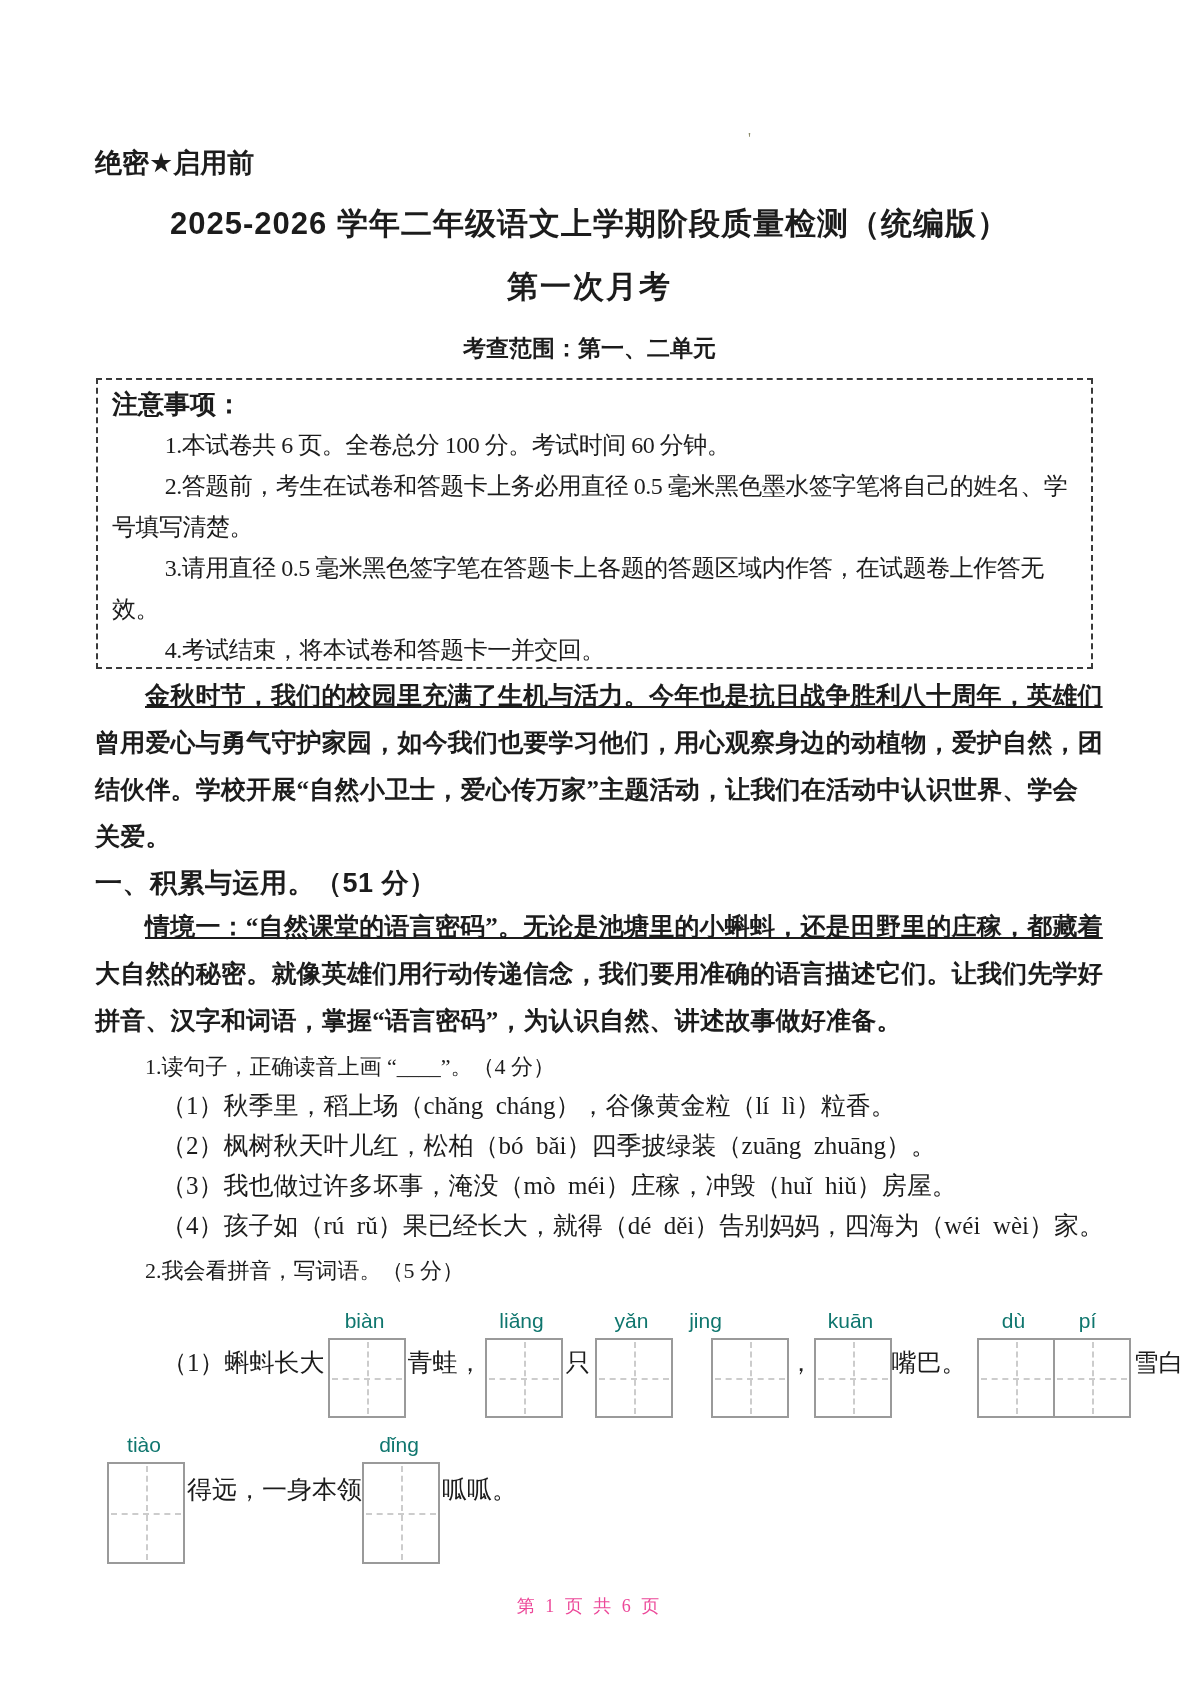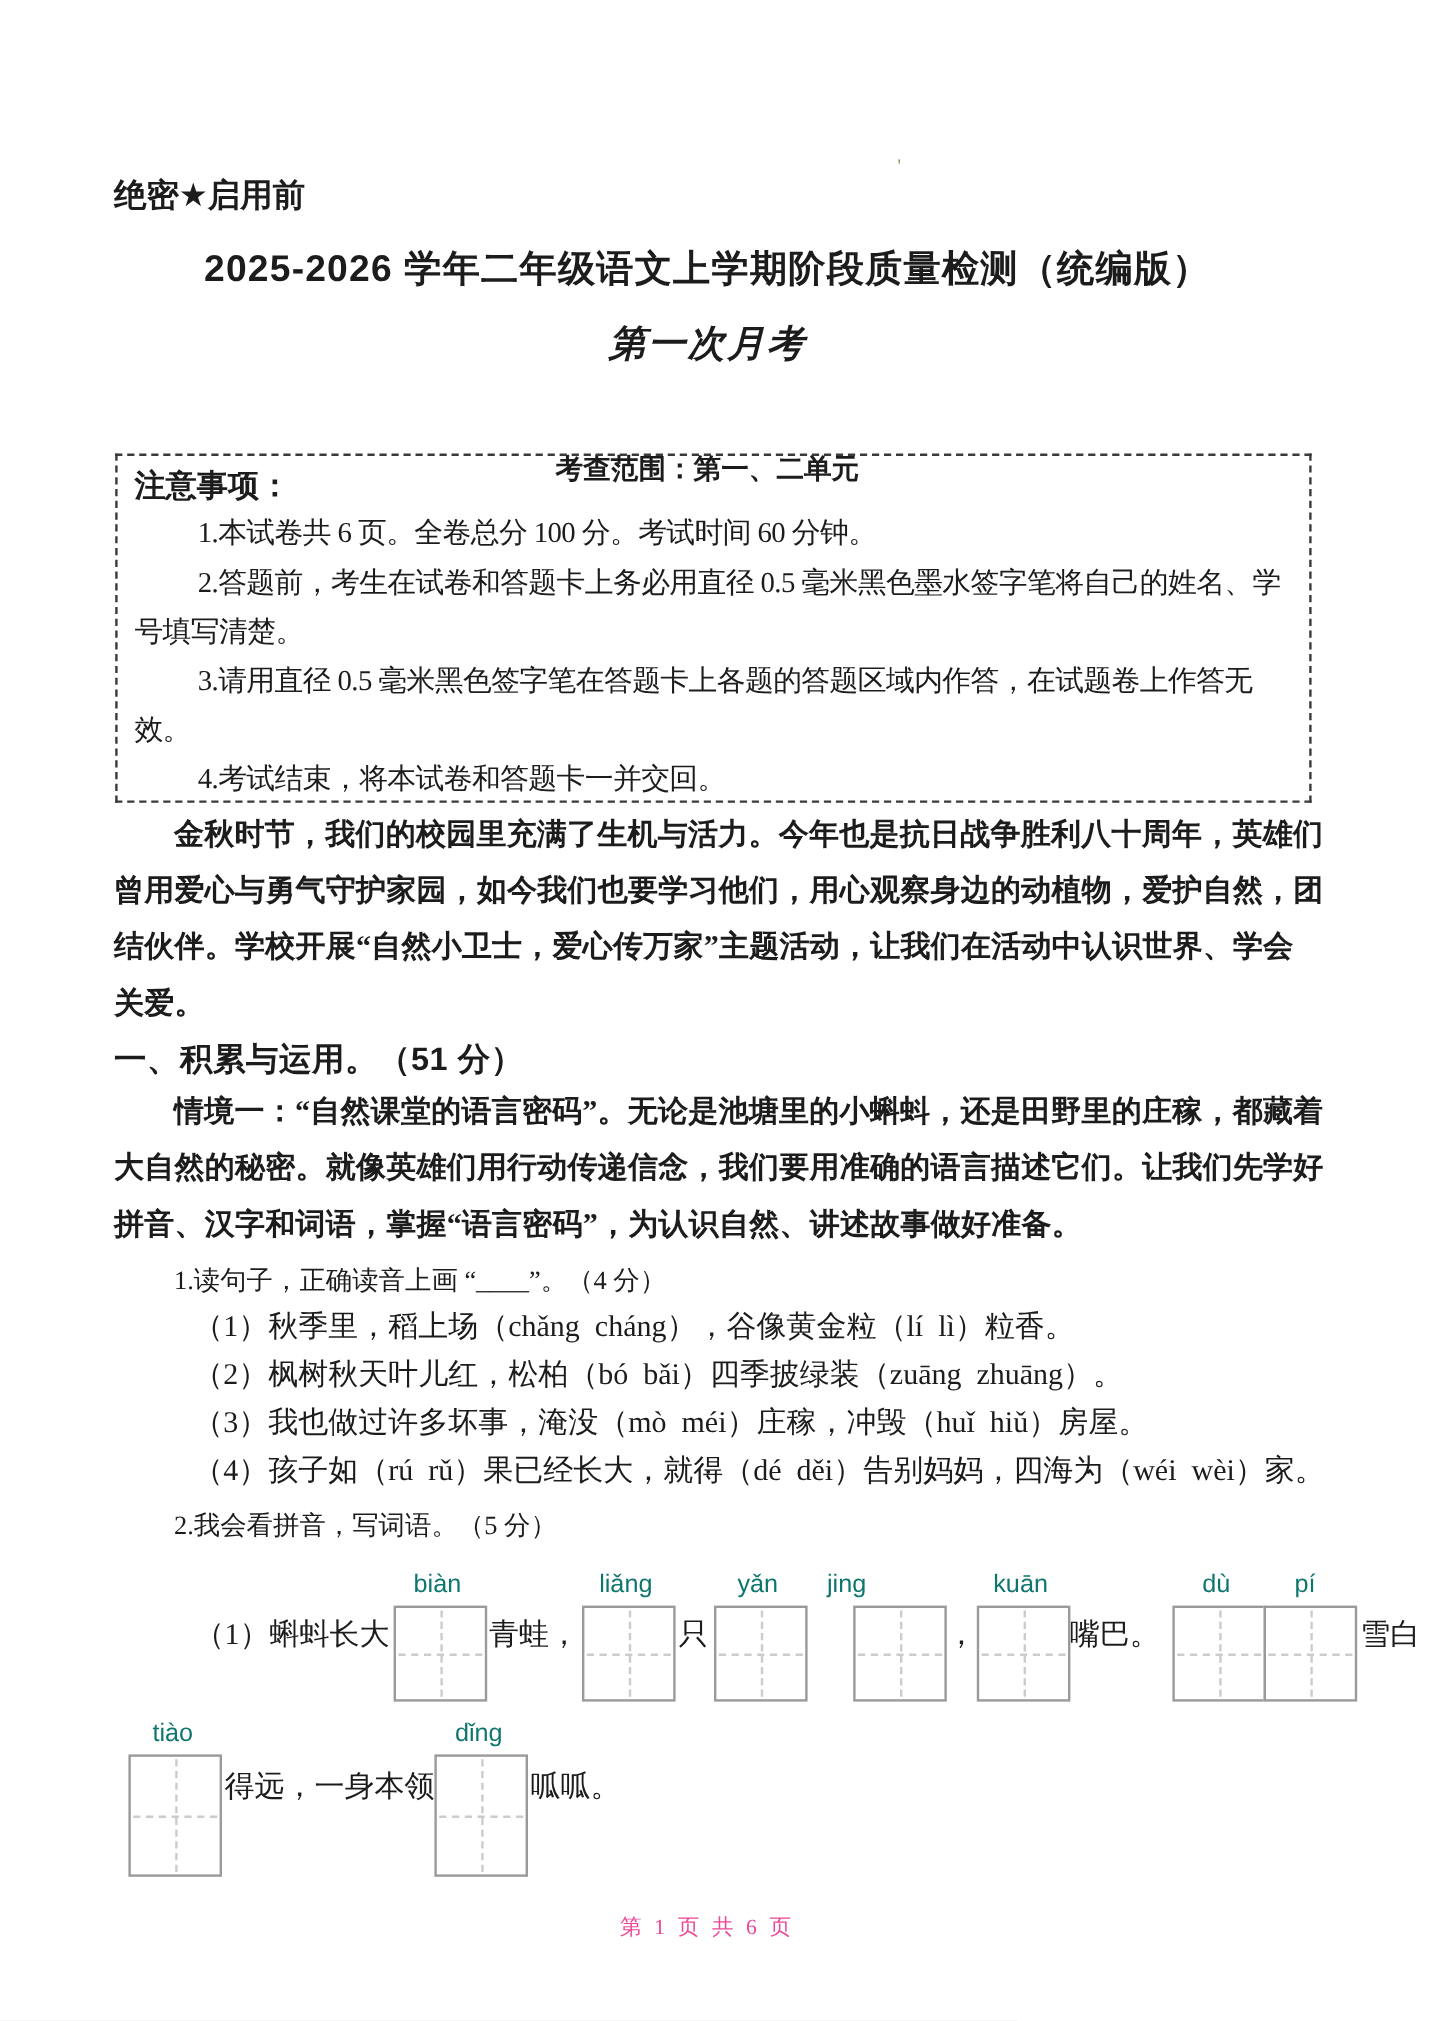--- a/index.html
+++ b/index.html
@@ -7,38 +7,38 @@
     position:relative;width:1191px;height:1684px;background:#ffffff;
     margin:0 auto;overflow:hidden;color:#1c1c1c;
     font-family:"Liberation Serif","DejaVu Serif",serif;
   }
   .abs{position:absolute;}
   .sans{font-family:"Liberation Sans","DejaVu Sans",sans-serif;}
   .center{left:0;right:12px;text-align:center;}
 
   .classification{left:95px;top:145px;font-size:27px;font-weight:bold;}
   .title1{top:203px;font-size:31px;font-weight:bold;letter-spacing:1px;}
-  .title2{top:266px;font-size:31px;font-weight:bold;letter-spacing:2px;font-style:italic;}
-  .scope{top:333px;font-size:23px;margin-top:42px;}
+  .title2{top:266px;font-size:31px;font-weight:bold;letter-spacing:2px;}
+  .scope{top:333px;font-size:23px;}
   .scope .lbl{font-weight:bold;}
   .scope .val{font-weight:600;}
   .stray{left:748px;top:130px;font-size:16px;color:#8a8a6a;}
 
   .notice{
     left:96px;top:378px;width:965px;height:283px;
     border:2px dashed #3a3a3a;
     padding:4px 14px 0 14px;
   }
   .notice .nh{font-size:26px;font-weight:bold;line-height:41px;}
   .notice .nline{font-size:24px;line-height:41px;letter-spacing:-0.5px;white-space:pre;}
   .notice .ind{text-indent:2.2em;}
 
   .para{left:95px;width:1016px;font-weight:700;}
   .para .pline{font-size:25px;line-height:47px;white-space:pre;letter-spacing:0.2px;}
-  .para .ind{text-indent:2em;}
+  .para .ind{text-indent:2em;text-decoration:underline;}
   .intro{top:672px;}
   .scene{top:903px;}
 
   .sec-title{left:95px;top:865px;font-size:27px;font-weight:bold;letter-spacing:0.5px;}
 
   .q-title{left:85px;font-size:22px;padding-left:60px;line-height:38px;white-space:pre;}
   .q1-title{top:1048px;}
   .q2-title{top:1252px;}
   .q1-items{left:95px;top:1086px;width:1050px;}
   .q-item{font-size:25px;line-height:40px;padding-left:66px;white-space:pre;}

